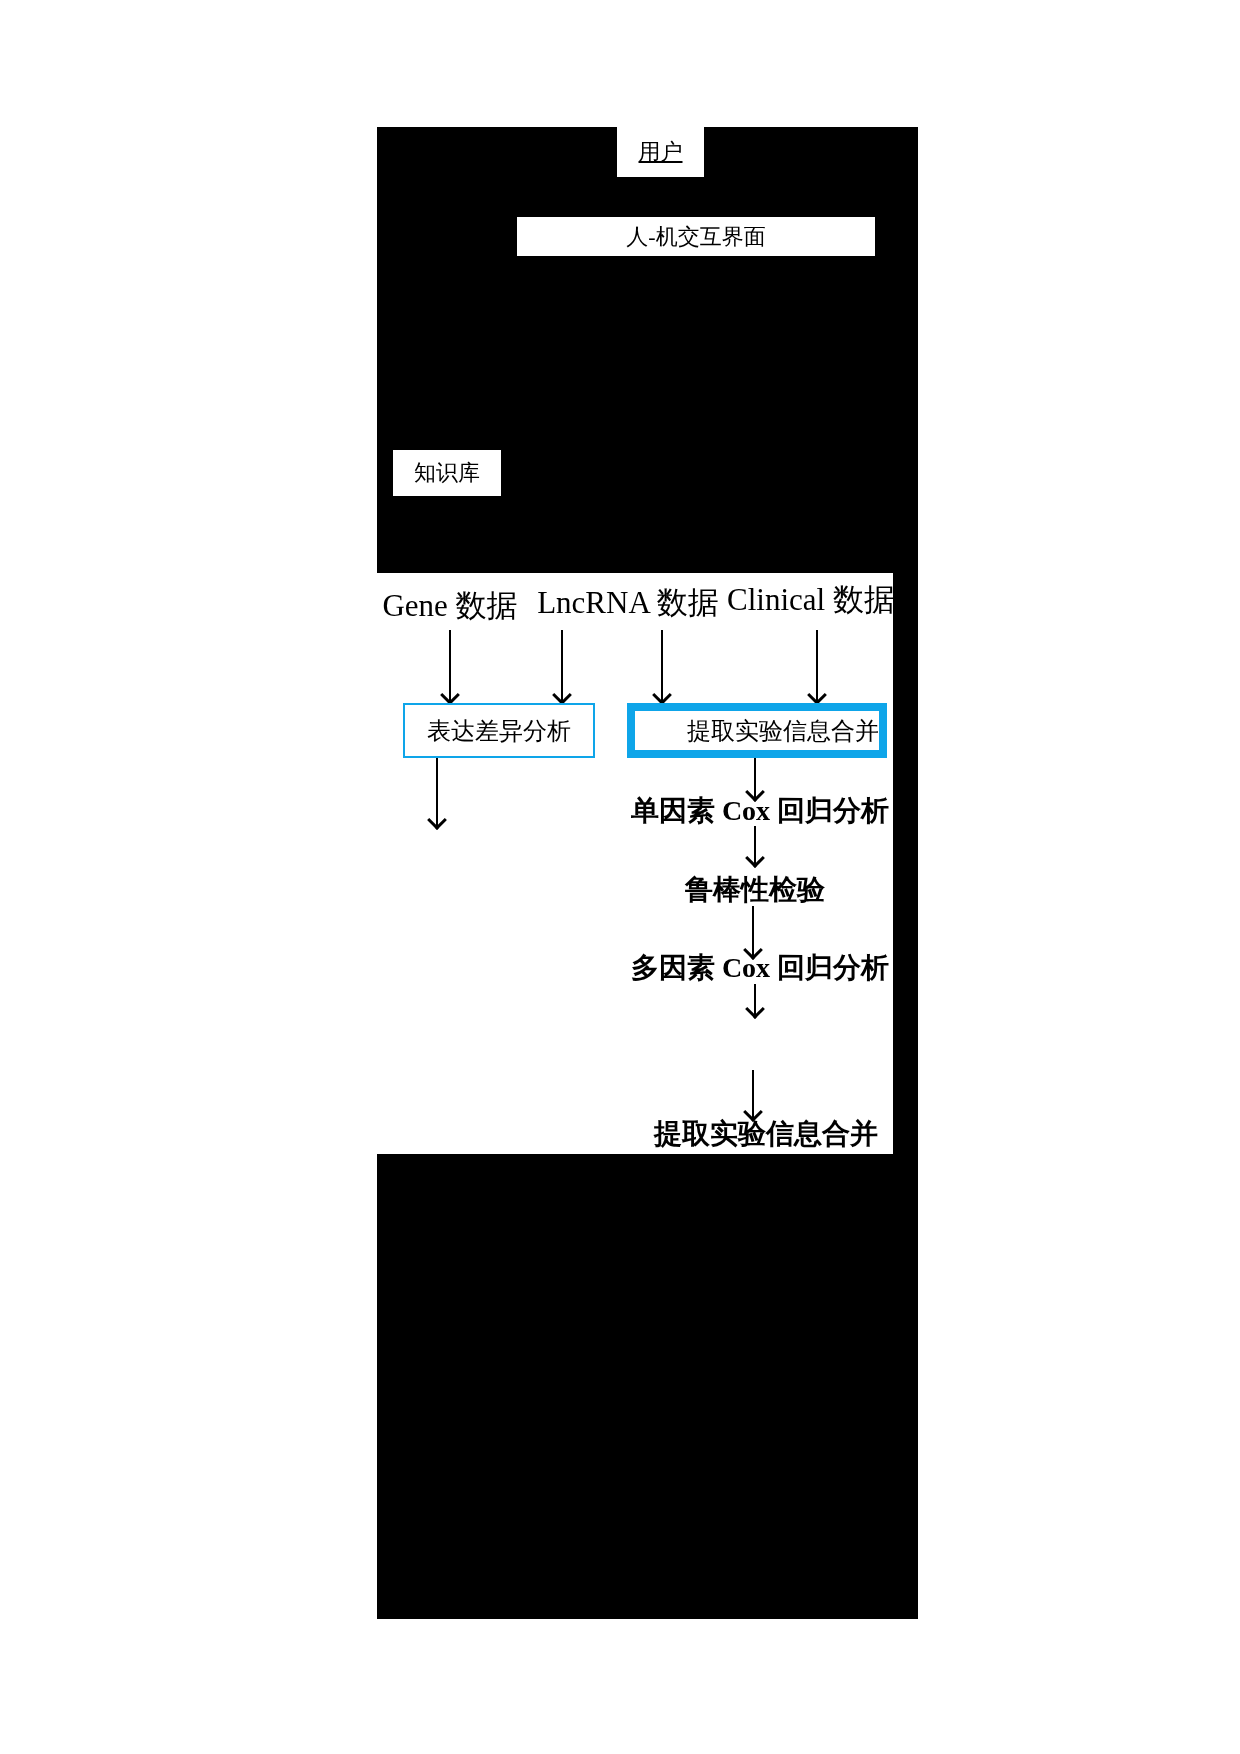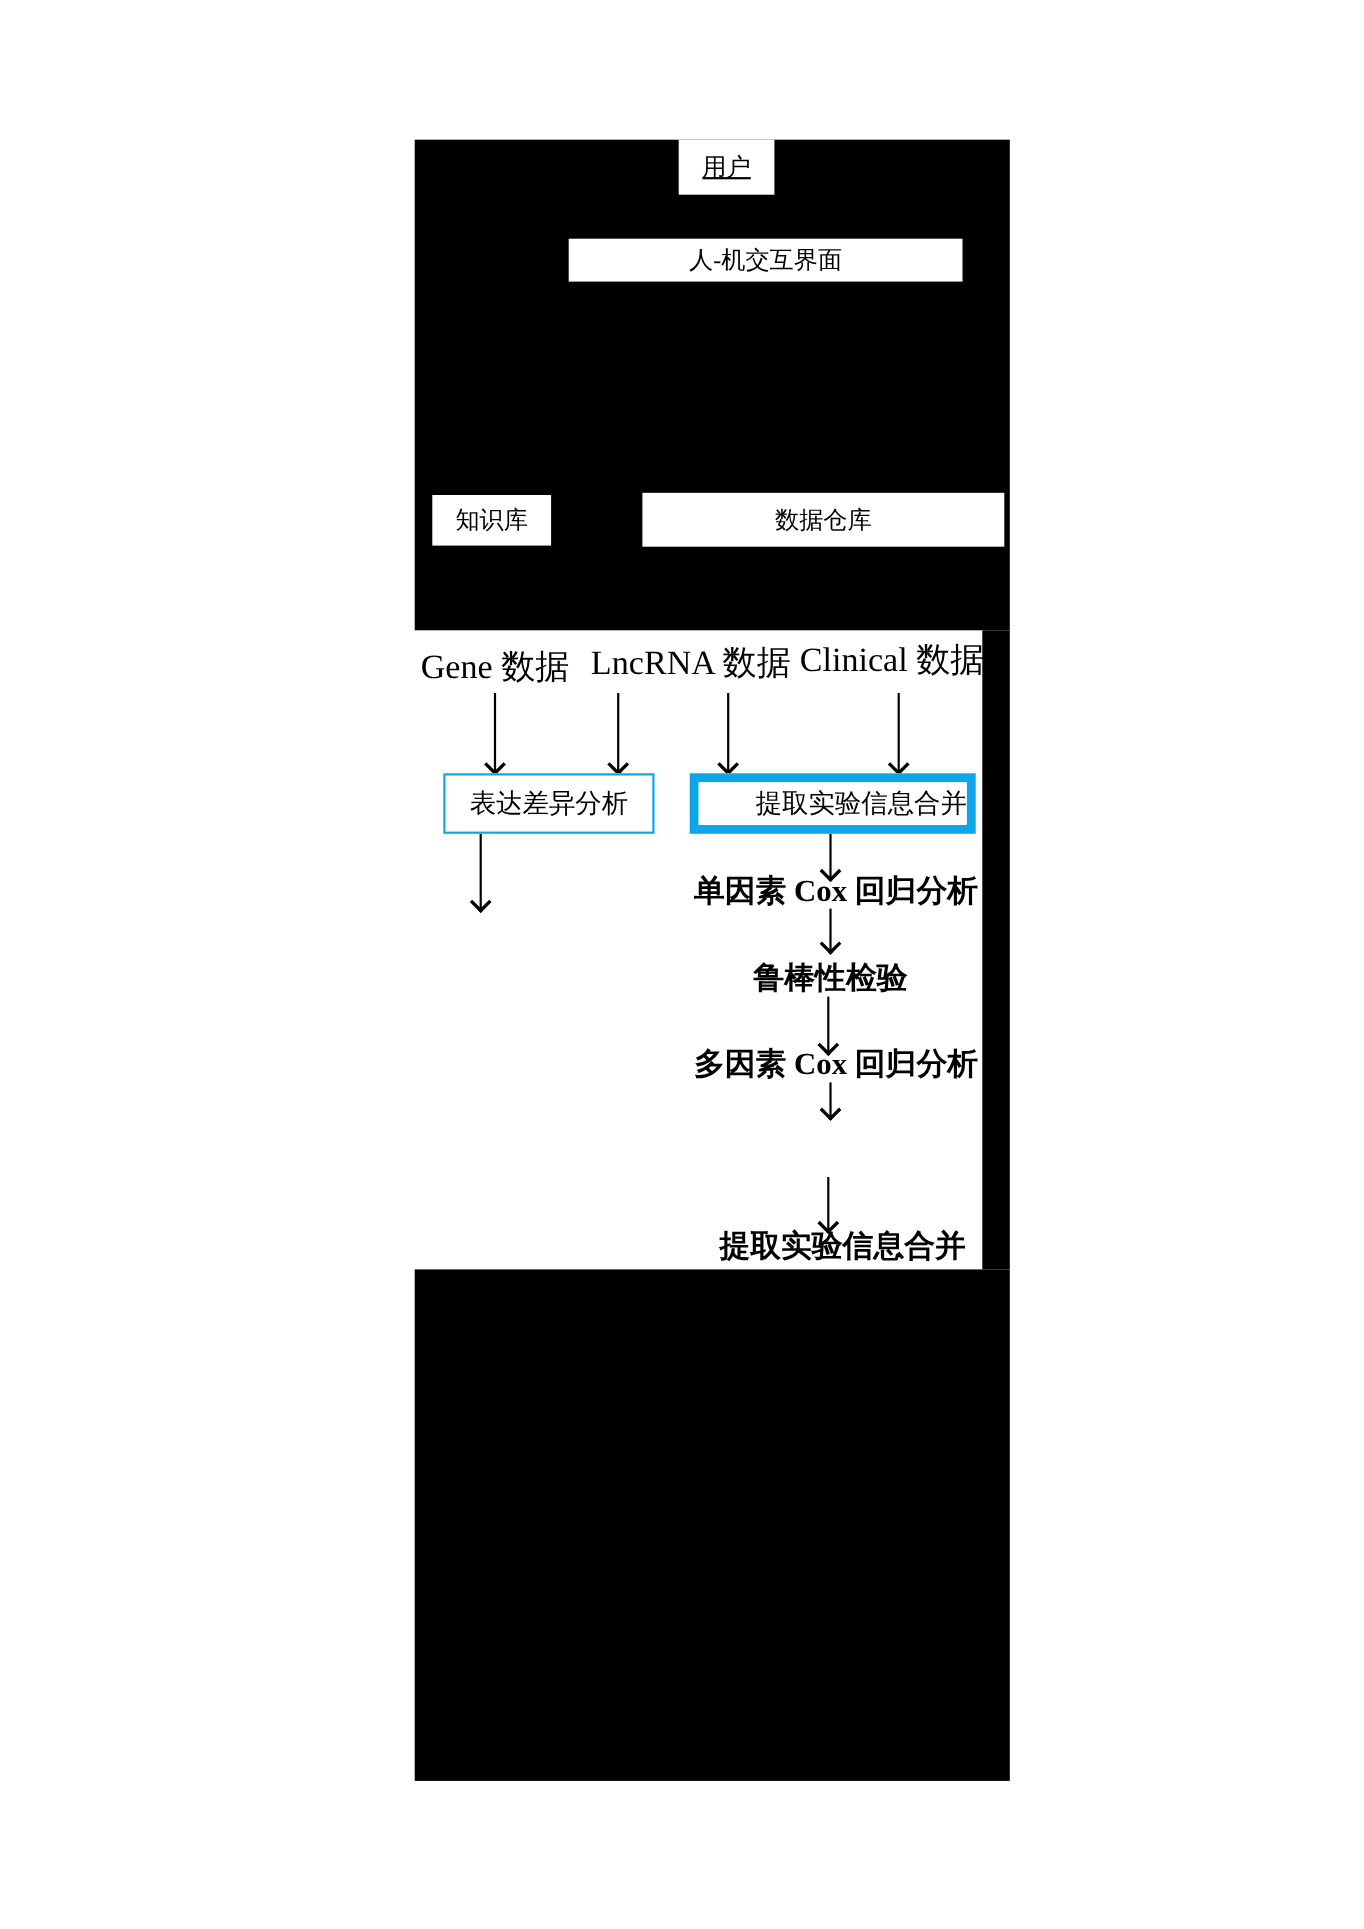--- a/index.html
+++ b/index.html
@@ -95,23 +95,20 @@
 
   <div class="wbox wbox-user">
     <span>用户</span>
   </div>
   <div class="wbox wbox-hmi">
     <span>人-机交互界面</span>
   </div>
   <div class="wbox wbox-kb">
     <span>知识库</span>
   </div>
-  <div class="wbox wbox-dw">
-    <span>数据仓库</span>
-  </div>
 
   <div class="flabel flabel-gene">Gene 数据</div>
   <div class="flabel flabel-lncrna">LncRNA 数据</div>
   <div class="flabel flabel-clinical">Clinical 数据</div>
 
   <div class="arrow a1"></div>
   <div class="arrow a2"></div>
   <div class="arrow a3"></div>
   <div class="arrow a4"></div>
   <div class="arrow a5"></div>

